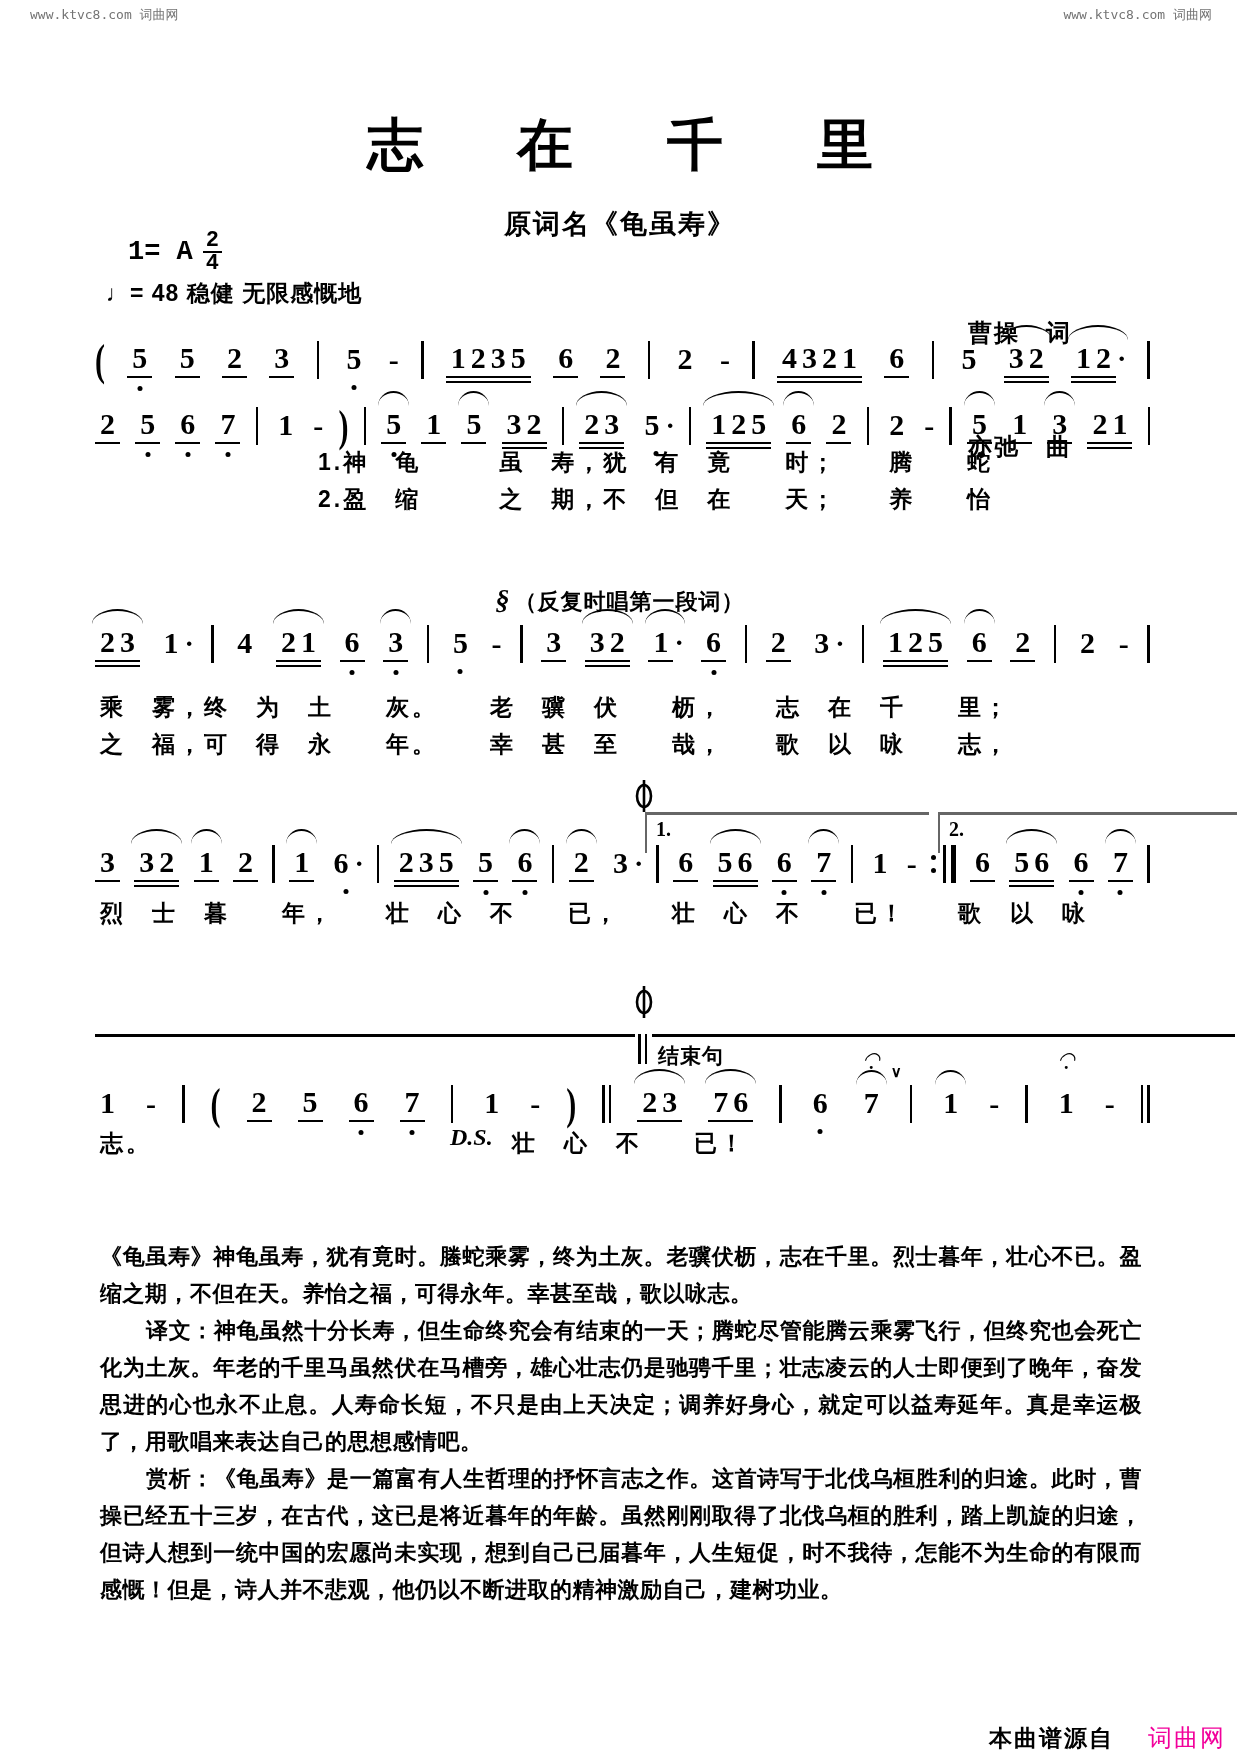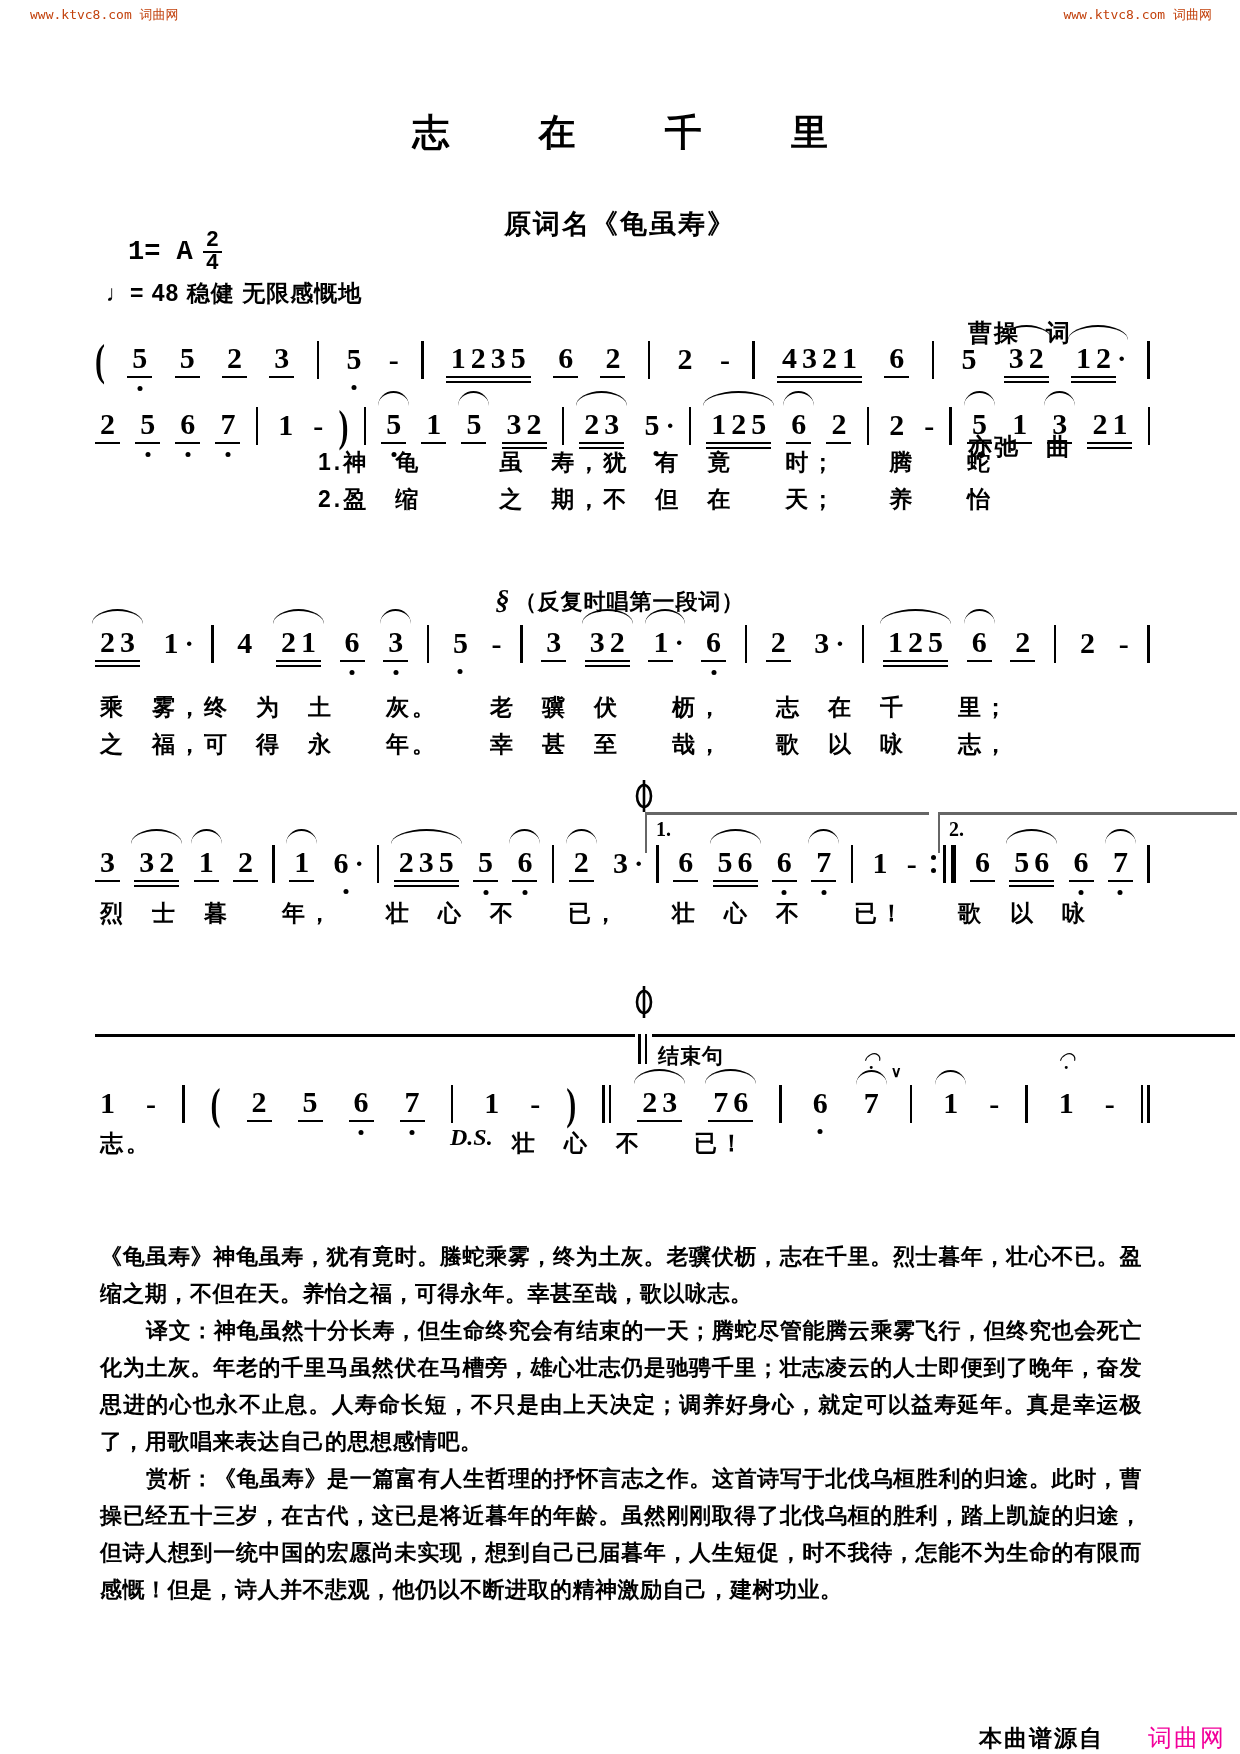--- a/index.html
+++ b/index.html
@@ -1,25 +1,25 @@
 <!DOCTYPE html>
 <html><head>
 <meta charset="utf-8">
 <style>
   html,body{margin:0;padding:0;background:#e8e8e8;}
   #page{position:relative;width:1240px;height:1754px;margin:0 auto;background:#ffffff;
         font-family:"Liberation Sans",sans-serif;color:#000;overflow:hidden;}
 
   
-  .wm{position:absolute;top:6px;font:13px "DejaVu Sans Mono",monospace;color:#c2410c;white-space:pre;}
+  .wm{position:absolute;top:6px;font:13px "DejaVu Sans Mono",monospace;color:#737373;white-space:pre;}
   .wm.left{left:30px;} .wm.right{right:28px;}
 
   
   .title{position:absolute;top:108px;left:0;width:100%;text-align:center;
-         font-family:"Liberation Serif",serif;font-weight:bold;font-size:37px;
+         font-family:"Liberation Serif",serif;font-weight:bold;font-size:56px;
          letter-spacing:40px;text-indent:40px;white-space:pre;}
   .subtitle{position:absolute;top:206px;left:0;width:100%;text-align:center;
             font-weight:bold;font-size:27px;letter-spacing:2px;}
   .keysig{position:absolute;left:128px;top:230px;display:flex;align-items:center;gap:10px;
           font-family:Liberation Mono, monospace;font-weight:bold;font-size:27px;}
   .frac{display:inline-flex;flex-direction:column;align-items:center;
         font-size:22px;line-height:21px;font-weight:bold;}
   .frac .num{border-bottom:2.5px solid #000;padding:0 3px;}
   .tempo{position:absolute;left:106px;top:278px;font-weight:bold;font-size:23px;letter-spacing:1px;}
   .credits{position:absolute;left:968px;top:238px;font-weight:bold;font-size:24px;
@@ -81,21 +81,21 @@
   .endbars i{display:block;width:2.5px;height:30px;background:#000;}
   .endlabel{position:absolute;left:658px;top:1042px;font-weight:bold;font-size:21px;letter-spacing:1px;}
 
   
   .bodytext{position:absolute;left:100px;top:1238px;width:1042px;}
   .bodytext p{margin:0;font-size:22px;line-height:37px;font-weight:600;
               text-align:justify;letter-spacing:0.5px;}
   .bodytext p.ind{text-indent:46px;}
 
   
-  .footer{position:absolute;right:14px;top:1722px;display:flex;align-items:baseline;gap:44px;}
+  .footer{position:absolute;right:14px;top:1722px;display:flex;align-items:baseline;gap:34px;}
   .footer .pre{font-weight:bold;font-size:23px;letter-spacing:2px;}
   .footer .brand{font-weight:normal;font-size:24px;letter-spacing:2px;}
 </style>
 </head>
 <body>
 
 <div id="page">
 
   <div class="wm left">www.ktvc8.com 词曲网</div>
   <div class="wm right">www.ktvc8.com 词曲网</div>

